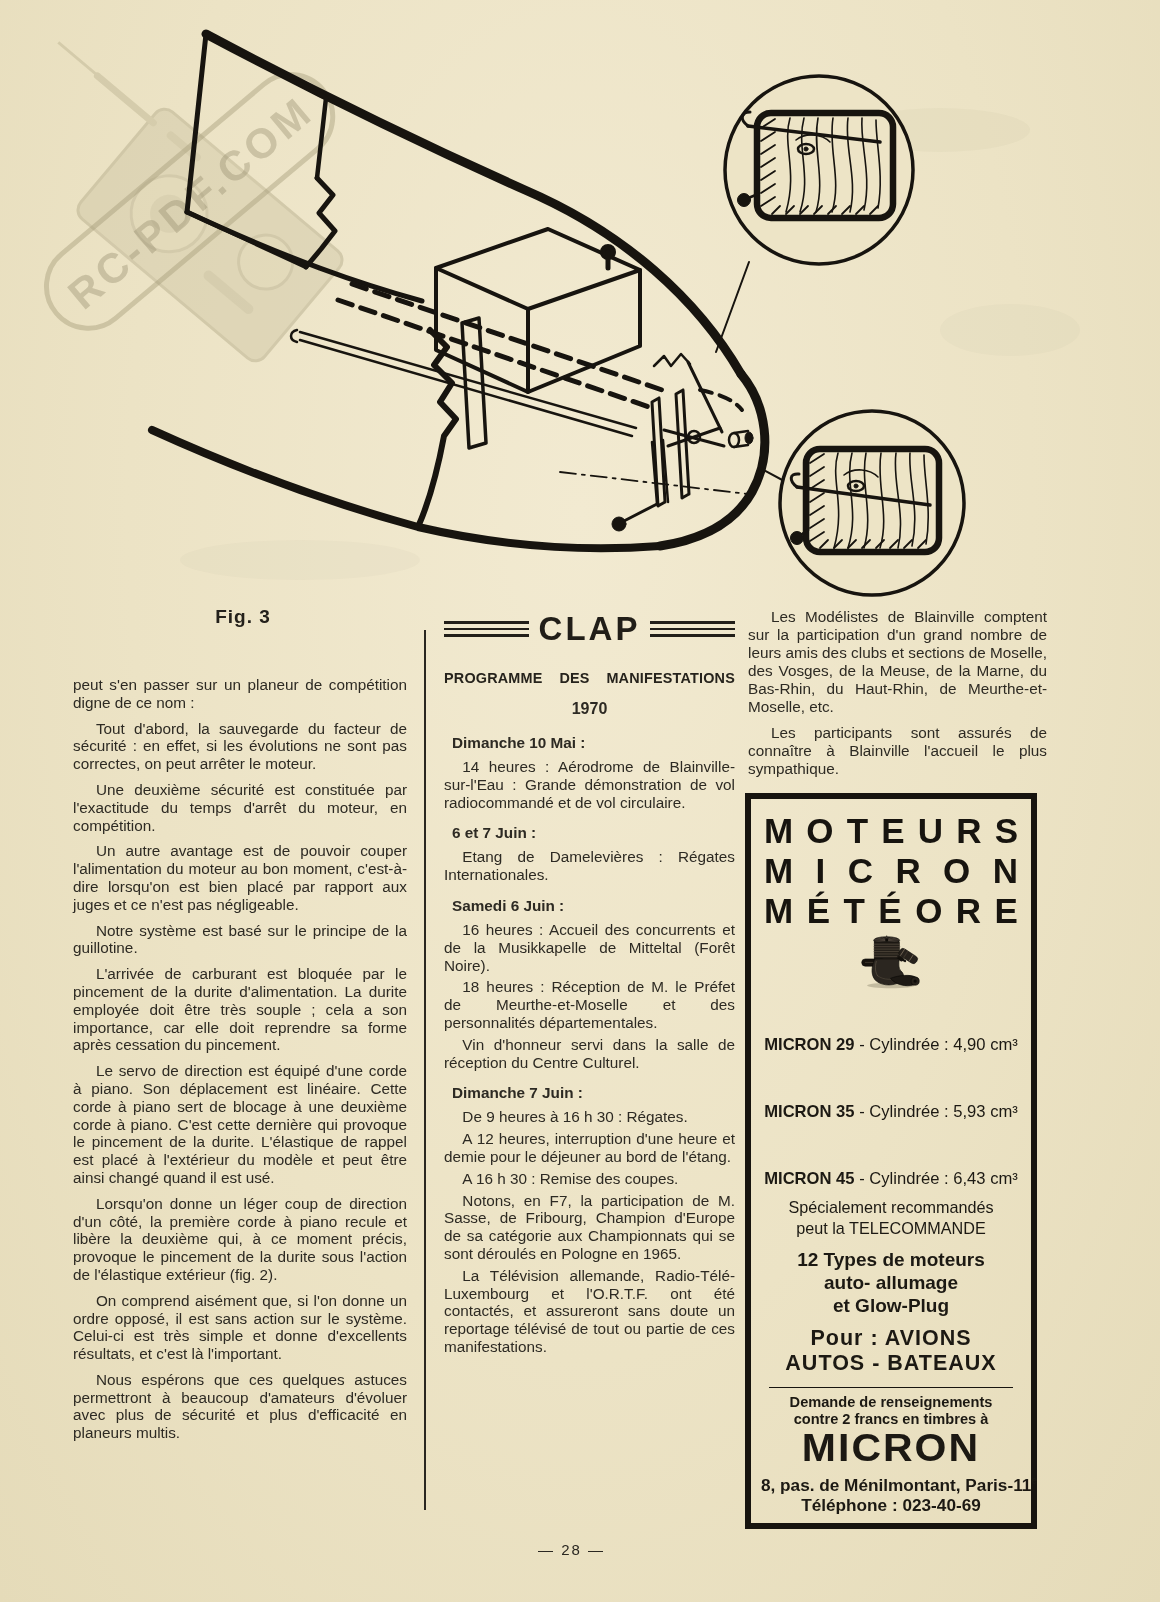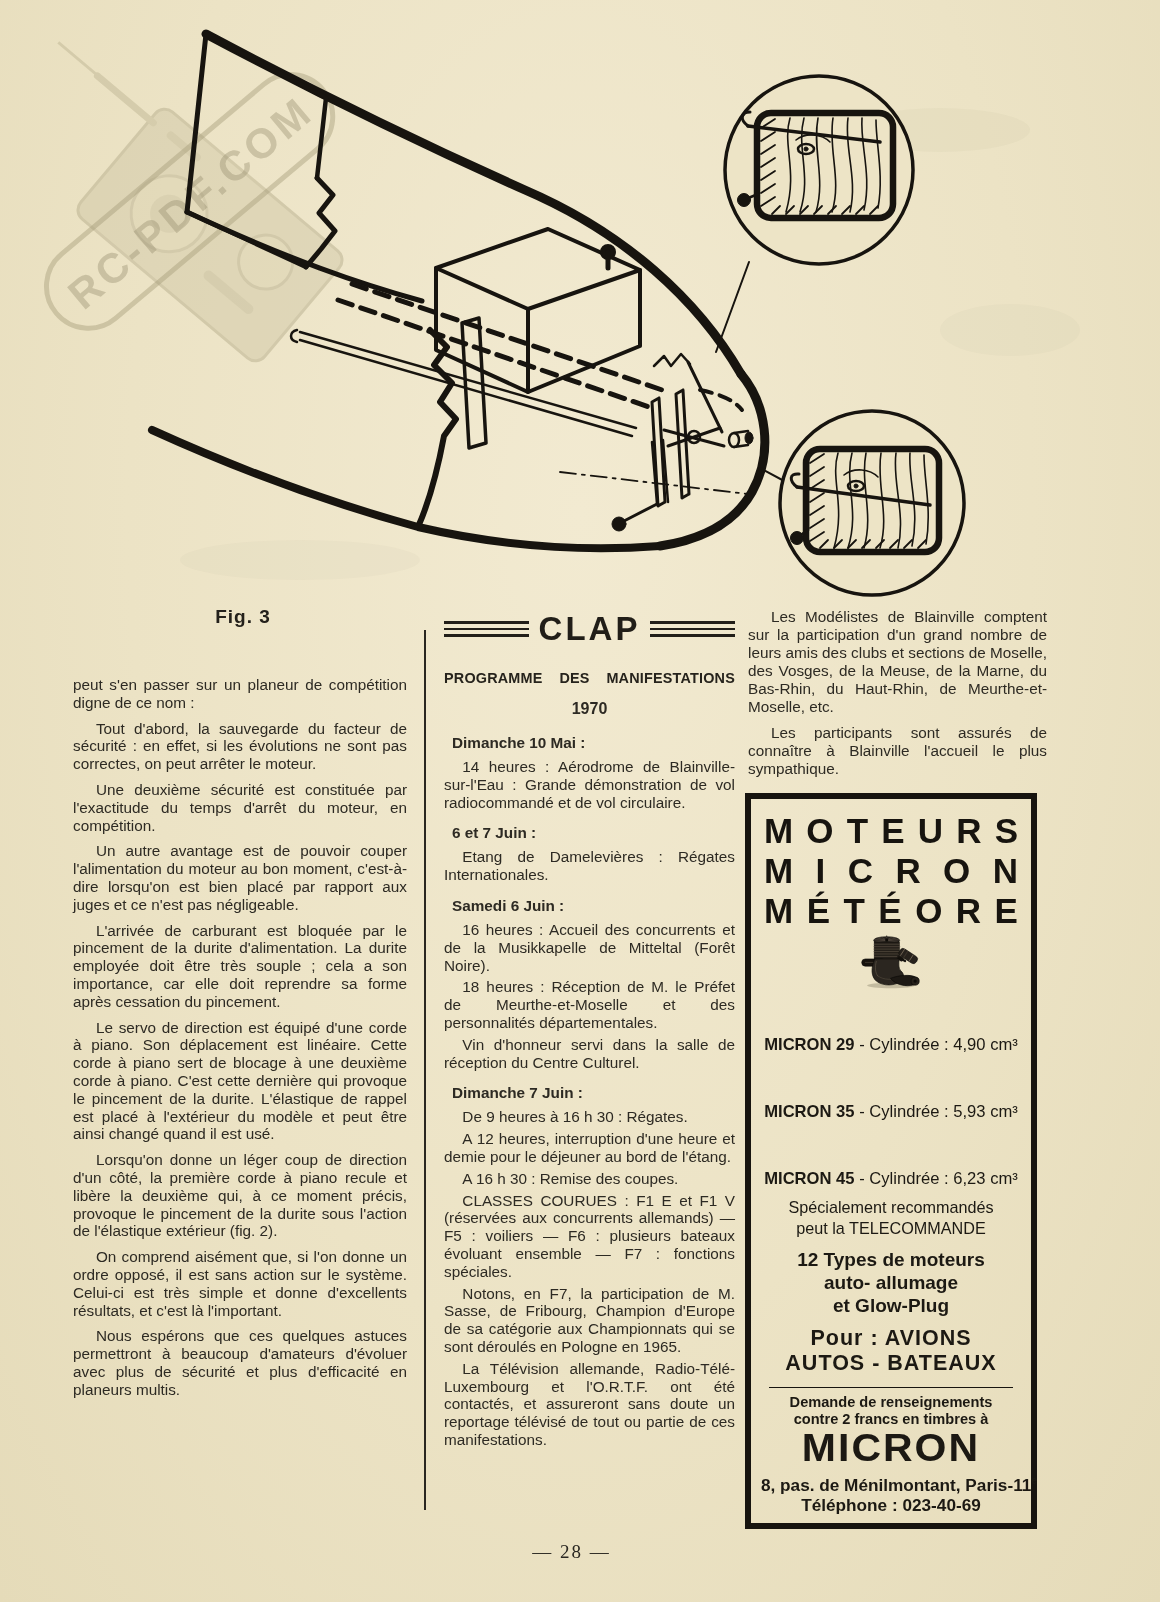--- a/index.html
+++ b/index.html
@@ -39,21 +39,21 @@
   .reco{font-size:16.2px;line-height:21px;text-align:center;margin-top:7px;}
   .types{font-weight:bold;font-size:19px;line-height:23px;text-align:center;margin-top:9px;}
   .pour{font-weight:bold;font-size:21.5px;line-height:25px;text-align:center;margin-top:9px;letter-spacing:1px;}
   .ad-rule{height:2px;background:#17140f;margin:11px 8px 7px;}
   .request{font-weight:bold;font-size:14.6px;line-height:16.5px;text-align:center;}
   .brand{font-weight:bold;font-size:41px;line-height:43px;letter-spacing:2px;text-align:center;transform:scaleY(.95);}
   .address{font-weight:bold;font-size:17.2px;line-height:20px;text-align:center;white-space:nowrap;}
   .phone{font-weight:bold;font-size:17.2px;line-height:20px;text-align:center;}
   sup{font-size:.62em;}
   
-  .pageno{position:absolute;left:0;right:17px;top:1541px;text-align:center;font-size:19px;color:#2a2721;letter-spacing:2px;font-family:Liberation Serif, serif;}
+  .pageno{position:absolute;left:0;right:17px;top:1541px;text-align:center;font-size:15px;color:#2a2721;letter-spacing:2px;}
 </style>
 </head>
 <body>
 
 <div class="page">
 
   <svg class="diagram" width="1160" height="625" viewBox="0 0 1160 625">
 
     <g opacity="0.38">
       <g transform="rotate(40 210 235)">
@@ -186,20 +186,21 @@
     </g>
   </svg>
 
   <div class="fig-caption">Fig. 3</div>
 
   <div class="col-left">
     <p class="first">peut s'en passer sur un planeur de compétition digne de ce nom :</p>
     <p>Tout d'abord, la sauvegarde du facteur de sécurité : en effet, si les évolutions ne sont pas correctes, on peut arrêter le moteur.</p>
     <p>Une deuxième sécurité est constituée par l'exactitude du temps d'arrêt du moteur, en compétition.</p>
     <p>Un autre avantage est de pouvoir couper l'alimentation du moteur au bon moment, c'est-à-dire lorsqu'on est bien placé par rapport aux juges et ce n'est pas négligeable.</p>
+    <p>Notre système est basé sur le principe de la guillotine.</p>
     <p>L'arrivée de carburant est bloquée par le pincement de la durite d'alimentation. La durite employée doit être très souple ; cela a son importance, car elle doit reprendre sa forme après cessation du pincement.</p>
     <p>Le servo de direction est équipé d'une corde à piano. Son déplacement est linéaire. Cette corde à piano sert de blocage à une deuxième corde à piano. C'est cette dernière qui provoque le pincement de la durite. L'élastique de rappel est placé à l'extérieur du modèle et peut être ainsi changé quand il est usé.</p>
     <p>Lorsqu'on donne un léger coup de direction d'un côté, la première corde à piano recule et libère la deuxième qui, à ce moment précis, provoque le pincement de la durite sous l'action de l'élastique extérieur (fig. 2).</p>
     <p>On comprend aisément que, si l'on donne un ordre opposé, il est sans action sur le système. Celui-ci est très simple et donne d'excellents résultats, et c'est là l'important.</p>
     <p>Nous espérons que ces quelques astuces permettront à beaucoup d'amateurs d'évoluer avec plus de sécurité et plus d'efficacité en planeurs multis.</p>
   </div>
 
   <div class="divider"></div>
 
   <div class="col-mid">
@@ -224,21 +225,20 @@
     <div class="event-h">6 et 7 Juin :</div>
     <p class="event-p">Etang de Damelevières : Régates Internationales.</p>
     <div class="event-h">Samedi 6 Juin :</div>
     <p class="event-p">16 heures : Accueil des concurrents et de la Musikkapelle de Mitteltal (Forêt Noire).</p>
     <p class="event-p">18 heures : Réception de M. le Préfet de Meurthe-et-Moselle et des personnalités départementales.</p>
     <p class="event-p">Vin d'honneur servi dans la salle de réception du Centre Culturel.</p>
     <div class="event-h">Dimanche 7 Juin :</div>
     <p class="event-p">De 9 heures à 16 h 30 : Régates.</p>
     <p class="event-p">A 12 heures, interruption d'une heure et demie pour le déjeuner au bord de l'étang.</p>
     <p class="event-p">A 16 h 30 : Remise des coupes.</p>
-    <p class="event-p">CLASSES COURUES : F1 E et F1 V (réservées aux concurrents allemands) — F5 : voiliers — F6 : plusieurs bateaux évoluant ensemble — F7 : fonctions spéciales.</p>
     <p class="event-p">Notons, en F7, la participation de M. Sasse, de Fribourg, Champion d'Europe de sa catégorie aux Championnats qui se sont déroulés en Pologne en 1965.</p>
     <p class="event-p">La Télévision allemande, Radio-Télé-Luxembourg et l'O.R.T.F. ont été contactés, et assureront sans doute un reportage télévisé de tout ou partie de ces manifestations.</p>
   </div>
 
   <div class="col-right">
     <p>Les Modélistes de Blainville comptent sur la participation d'un grand nombre de leurs amis des clubs et sections de Moselle, des Vosges, de la Meuse, de la Marne, du Bas-Rhin, du Haut-Rhin, de Meurthe-et-Moselle, etc.</p>
     <p>Les participants sont assurés de connaître à Blainville l'accueil le plus sympathique.</p>
   </div>
 
   <div class="ad">
@@ -322,21 +322,21 @@
       <path d="M66,96 C60,120 62,140 72,152" fill="none" stroke="#6b5f4e" stroke-width="2"></path>
     </svg>
 
     <div class="spec">
       <span class="spec-name">MICRON 29</span><span> - Cylindrée : 4,90 cm³</span>
     </div>
     <div class="spec">
       <span class="spec-name">MICRON 35</span><span> - Cylindrée : 5,93 cm³</span>
     </div>
     <div class="spec">
-      <span class="spec-name">MICRON 45</span><span> - Cylindrée : 6,23 cm³</span>
+      <span class="spec-name">MICRON 45</span><span> - Cylindrée : 6,43 cm³</span>
     </div>
 
     <div class="reco">
       <div>Spécialement recommandés</div>
       <div>peut la TELECOMMANDE</div>
     </div>
 
     <div class="types">
       <div>12 Types de moteurs</div>
       <div>auto- allumage</div>

